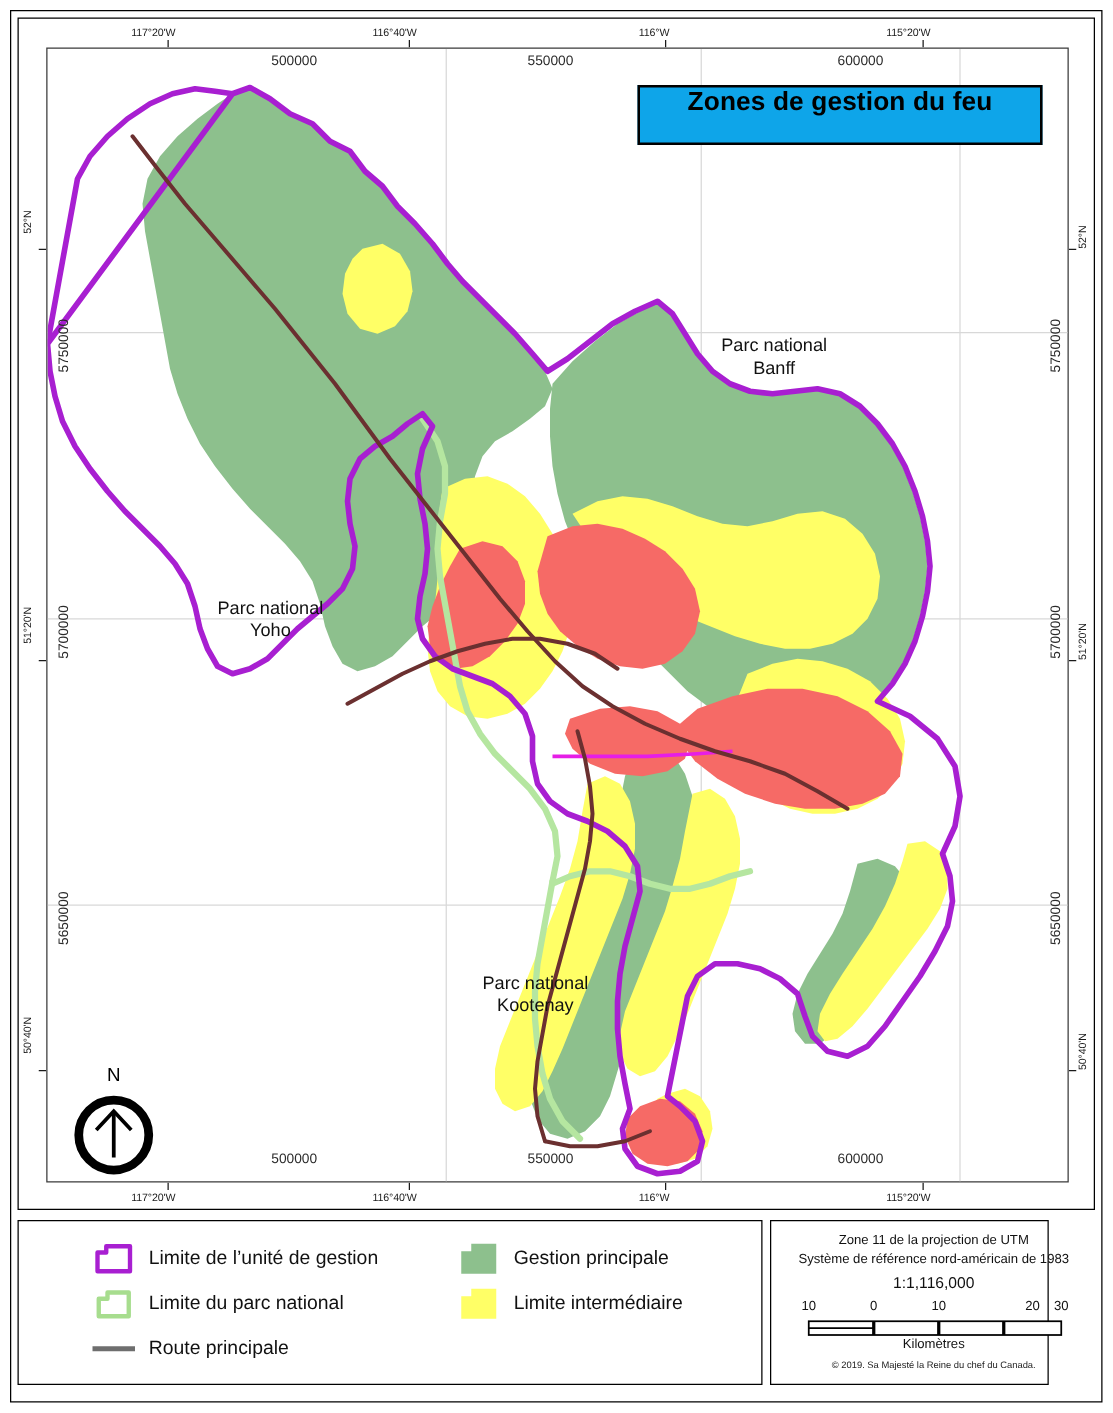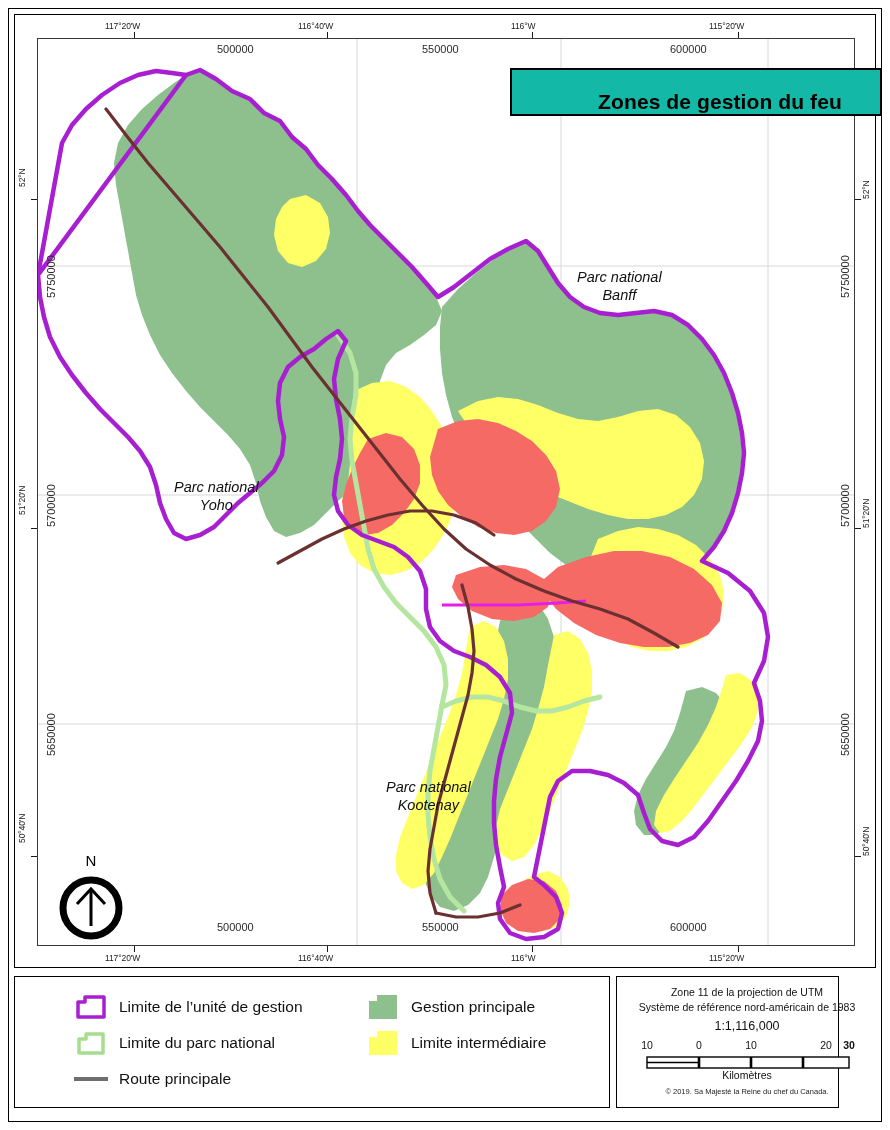--- a/index.html
+++ b/index.html
@@ -23,27 +23,27 @@
   
   .tick-lbl{position:absolute;font-size:8.5px;color:#1a1a1a;white-space:nowrap;
             font-family:"Liberation Sans",sans-serif;letter-spacing:-0.1px;}
   .tick-mark{position:absolute;background:#1a1a1a;}
   .utm-lbl{position:absolute;font-size:11px;color:#2b2b2b;white-space:nowrap;
            font-family:"Liberation Sans",sans-serif;}
   .utm-lbl.vert{transform-origin:0 0;}
 
   
   .title-box{position:absolute;left:510px;top:68px;width:320px;height:44px;
-             border:2px solid #000;background:#14b8a6;display:flex;align-items:flex-end;
-             justify-content:center;z-index:40;padding-left:48px;}
+             border:2px solid #000;background:#0ea5e9;display:flex;align-items:flex-start;
+             justify-content:center;z-index:40;}
   .title-box span{font-size:21px;font-weight:bold;color:#000;letter-spacing:0.1px;}
 
   
   .park-label{position:absolute;text-align:center;font-size:14.5px;color:#111;
-              line-height:1.25;z-index:35;white-space:nowrap;font-style:italic;}
+              line-height:1.25;z-index:35;white-space:nowrap;}
 
   
   .north-arrow{position:absolute;left:55px;top:852px;width:72px;height:92px;z-index:35;}
   .north-arrow .n-lbl{position:absolute;left:0;width:72px;top:0;text-align:center;
                       font-size:15px;color:#000;}
 
   
   .legend-panel{position:absolute;left:14px;top:976px;width:596px;height:132px;
                 border:1px solid #000;box-sizing:border-box;background:#fff;}
   .info-panel{position:absolute;left:616px;top:976px;width:223px;height:132px;
@@ -417,21 +417,21 @@
     </div>
 
     <div class="info-scale">1:1,116,000</div>
 
     <div class="scalebar-wrap">
       <div class="scale-nums">
         <div class="scale-num" style="left:8px;">10</div>
         <div class="scale-num" style="left:60px;">0</div>
         <div class="scale-num" style="left:112px;">10</div>
         <div class="scale-num" style="left:164px;margin-left:23px;">20</div>
-        <div class="scale-num" style="left:210px;font-weight:bold;">30</div>
+        <div class="scale-num" style="left:210px;">30</div>
       </div>
       <svg width="216" height="16" viewBox="0 0 216 16" style="display:block;margin-top:2px;">
         <rect x="8" y="2" width="202" height="11" fill="#fff" stroke="#000" stroke-width="1.4"></rect>
         <line x1="8" y1="7.5" x2="60" y2="7.5" stroke="#000" stroke-width="1.4"></line>
         <line x1="60" y1="2" x2="60" y2="13" stroke="#000" stroke-width="2.6"></line>
         <line x1="112" y1="2" x2="112" y2="13" stroke="#000" stroke-width="2.6"></line>
         <line x1="164" y1="2" x2="164" y2="13" stroke="#000" stroke-width="2.6"></line>
       </svg>
       <div class="scale-km">Kilomètres</div>
     </div>

